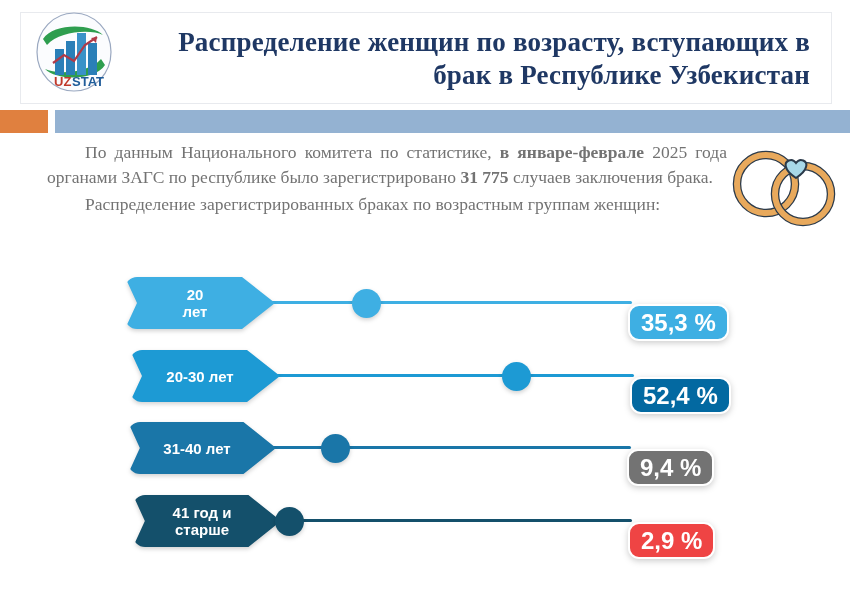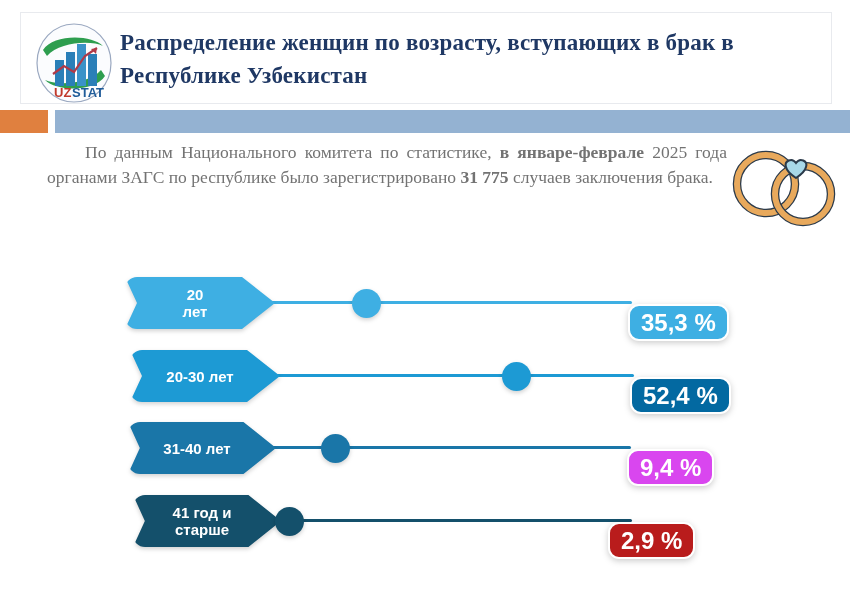--- a/index.html
+++ b/index.html
@@ -13,30 +13,30 @@
   .slide{position:relative;width:850px;height:600px;background:#fff;}
 
   
   .header-card{
     position:absolute;left:20px;top:12px;width:812px;height:92px;
     background:#ffffff;
     border:1px solid #e8eaee;
     box-sizing:border-box;
   }
   .logo{
-    position:absolute;left:33px;top:22px;width:82px;height:82px;
+    position:absolute;left:33px;top:11px;width:82px;height:82px;
   }
   .logo svg{display:block;width:82px;height:82px;}
 
   .title{
     position:absolute;left:120px;top:26px;width:690px;
-    text-align:left;
+    text-align:right;
     font-family:"Liberation Serif", serif;
     font-weight:bold;
-    font-size:23px;
+    font-size:27px;
     line-height:33px;
     color:#1f3864;
     letter-spacing:.2px;
   }
 
   .bar-orange{
     position:absolute;left:0px;top:110px;width:48px;height:23px;
     background:#e0803f;
   }
   .bar-blue{
@@ -121,20 +121,21 @@
     </svg>
   </div>
 
   <div class="title">Распределение женщин по возрасту, вступающих в брак в Республике Узбекистан</div>
 
   <div class="bar-orange"></div>
   <div class="bar-blue"></div>
 
   <div class="body-text">
     <div class="para1"><span>По данным Национального комитета по статистике, </span><span class="b">в январе-феврале</span><span> 2025 года органами ЗАГС по республике было зарегистрировано </span><span class="b">31 775</span><span> случаев заключения брака.</span></div>
+    <div class="para2">Распределение зарегистрированных браках по возрастным группам женщин:</div>
   </div>
 
   <div class="rings">
     <svg viewBox="0 0 118 95" xmlns="http://www.w3.org/2000/svg">
       <circle cx="41" cy="46" r="29" fill="none" stroke="#2b3a4a" stroke-width="8.5"></circle>
       <circle cx="41" cy="46" r="29" fill="none" stroke="#e8a95c" stroke-width="6"></circle>
       <circle cx="78" cy="56" r="28" fill="none" stroke="#2b3a4a" stroke-width="8.5"></circle>
       <circle cx="78" cy="56" r="28" fill="none" stroke="#e8a95c" stroke-width="6"></circle>
       <path d="M71 25 c-4 -6 -12 -2 -10 4 c1 5 7 9 10 11 c3 -2 9 -6 10 -11 c2 -6 -6 -10 -10 -4 z" fill="#a8d8e8" stroke="#2b3a4a" stroke-width="2"></path>
     </svg>
@@ -159,26 +160,26 @@
         <div class="dot" style="left: 502px; background: rgb(29, 154, 212);"></div>
         <div class="badge" style="left: 630px; background: #0369a1;">52,4 %</div>
       </div>
       <div class="row" style="left: 0px; top: 422px; width: 850px;">
         <div class="connector" style="left: 272px; width: 359px; background: rgb(26, 118, 168);"></div>
         <div class="tag" style="left: 128px; width: 148px; align-items: center;">
           <div class="tag-shape" style="background: rgb(26, 118, 168);"></div>
           <div class="tag-inner">31-40 лет</div>
         </div>
         <div class="dot" style="left: 321px; background: rgb(26, 118, 168);"></div>
-        <div class="badge" style="left: 627px; background: #d946ef;">9,4 %</div>
+        <div class="badge" style="left: 627px; background: #737373;">9,4 %</div>
       </div>
       <div class="row" style="left: 0px; top: 495px; width: 850px;">
         <div class="connector" style="left: 277px; width: 355px; background: rgb(20, 80, 107);"></div>
         <div class="tag" style="left: 133px; width: 148px;">
           <div class="tag-shape" style="background: rgb(20, 80, 107);"></div>
           <div class="tag-inner">41 год и<br>старше</div>
         </div>
         <div class="dot" style="left: 275px; background: rgb(20, 80, 107);"></div>
-        <div class="badge" style="left: 608px; background: #b91c1c;">2,9 %</div>
+        <div class="badge" style="left: 628px; background: #ef4444;">2,9 %</div>
       </div>
     </div>
 
 </div>
 
 </body></html>

